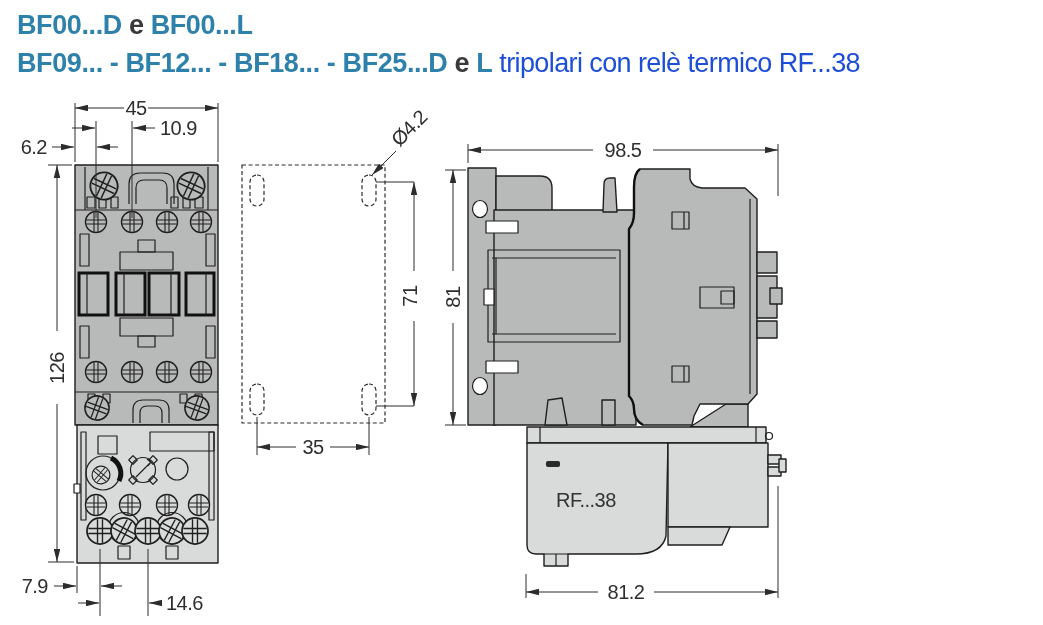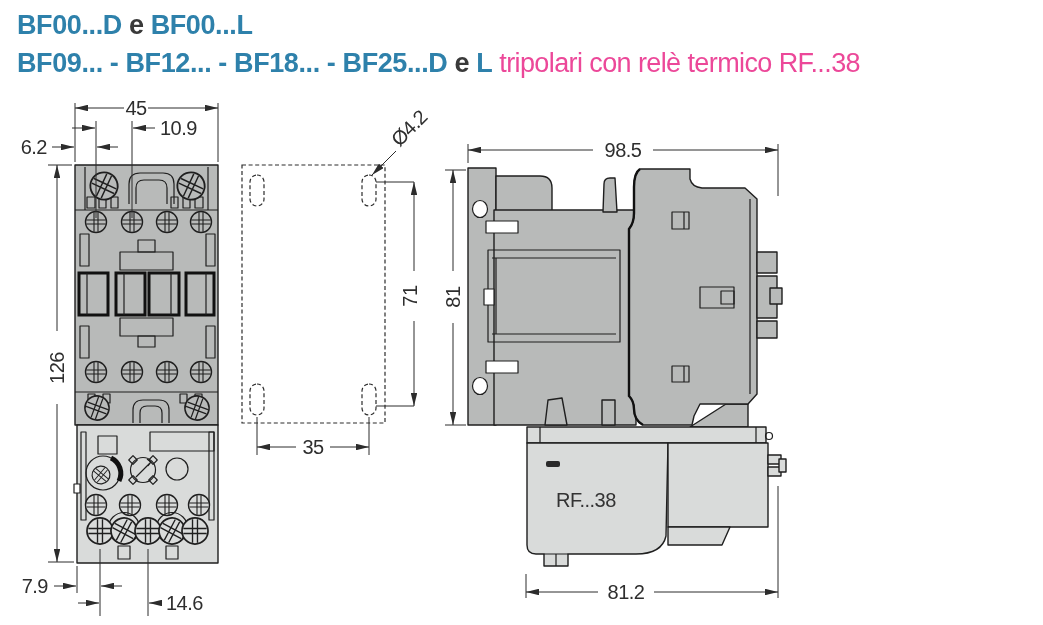--- a/index.html
+++ b/index.html
@@ -2,21 +2,21 @@
 <html><head>
 <meta charset="utf-8">
 <style>
   html,body{margin:0;padding:0;background:#fff;}
   #page{position:relative;width:1043px;height:625px;background:#ffffff;overflow:hidden;
         font-family:"Liberation Sans", sans-serif;}
   #title{position:absolute;left:17px;top:6px;z-index:2;line-height:38px;letter-spacing:-0.4px;}
   .t-line{font-size:27px;font-weight:bold;color:#2e81ab;white-space:nowrap;}
   .t-blue{color:#2e81ab;font-weight:bold;}
   .t-dark{color:#3a3a3a;font-weight:bold;}
-  .t-plain{color:#ec4899;font-weight:normal;letter-spacing:-0.6px;}
+  .t-plain{color:#1d4ed8;font-weight:normal;letter-spacing:-0.6px;}
   svg{position:absolute;left:0;top:0;}
   .body-fill{fill:#b8bab9;stroke:#1f1f1f;stroke-width:1.4;stroke-linejoin:round;}
   .relay-fill{fill:#d9dbda;stroke:#1f1f1f;stroke-width:1.4;stroke-linejoin:round;}
   .white-fill{fill:#ffffff;stroke:#1f1f1f;stroke-width:1.2;stroke-linejoin:round;}
   .ln{fill:none;stroke:#1f1f1f;stroke-width:1.2;stroke-linejoin:round;}
   .ln-thick{fill:none;stroke:#111;stroke-width:3;stroke-linejoin:miter;}
   .ln-part{fill:none;stroke:#111;stroke-width:2.4;}
   .dim{fill:none;stroke:#2c2c2c;stroke-width:1;}
   .dash{fill:none;stroke:#2c2c2c;stroke-width:1.2;stroke-dasharray:4 2.6;}
   .dimtxt{font-family:"Liberation Sans",sans-serif;font-size:20px;fill:#2e2e2e;letter-spacing:-0.5px;}

